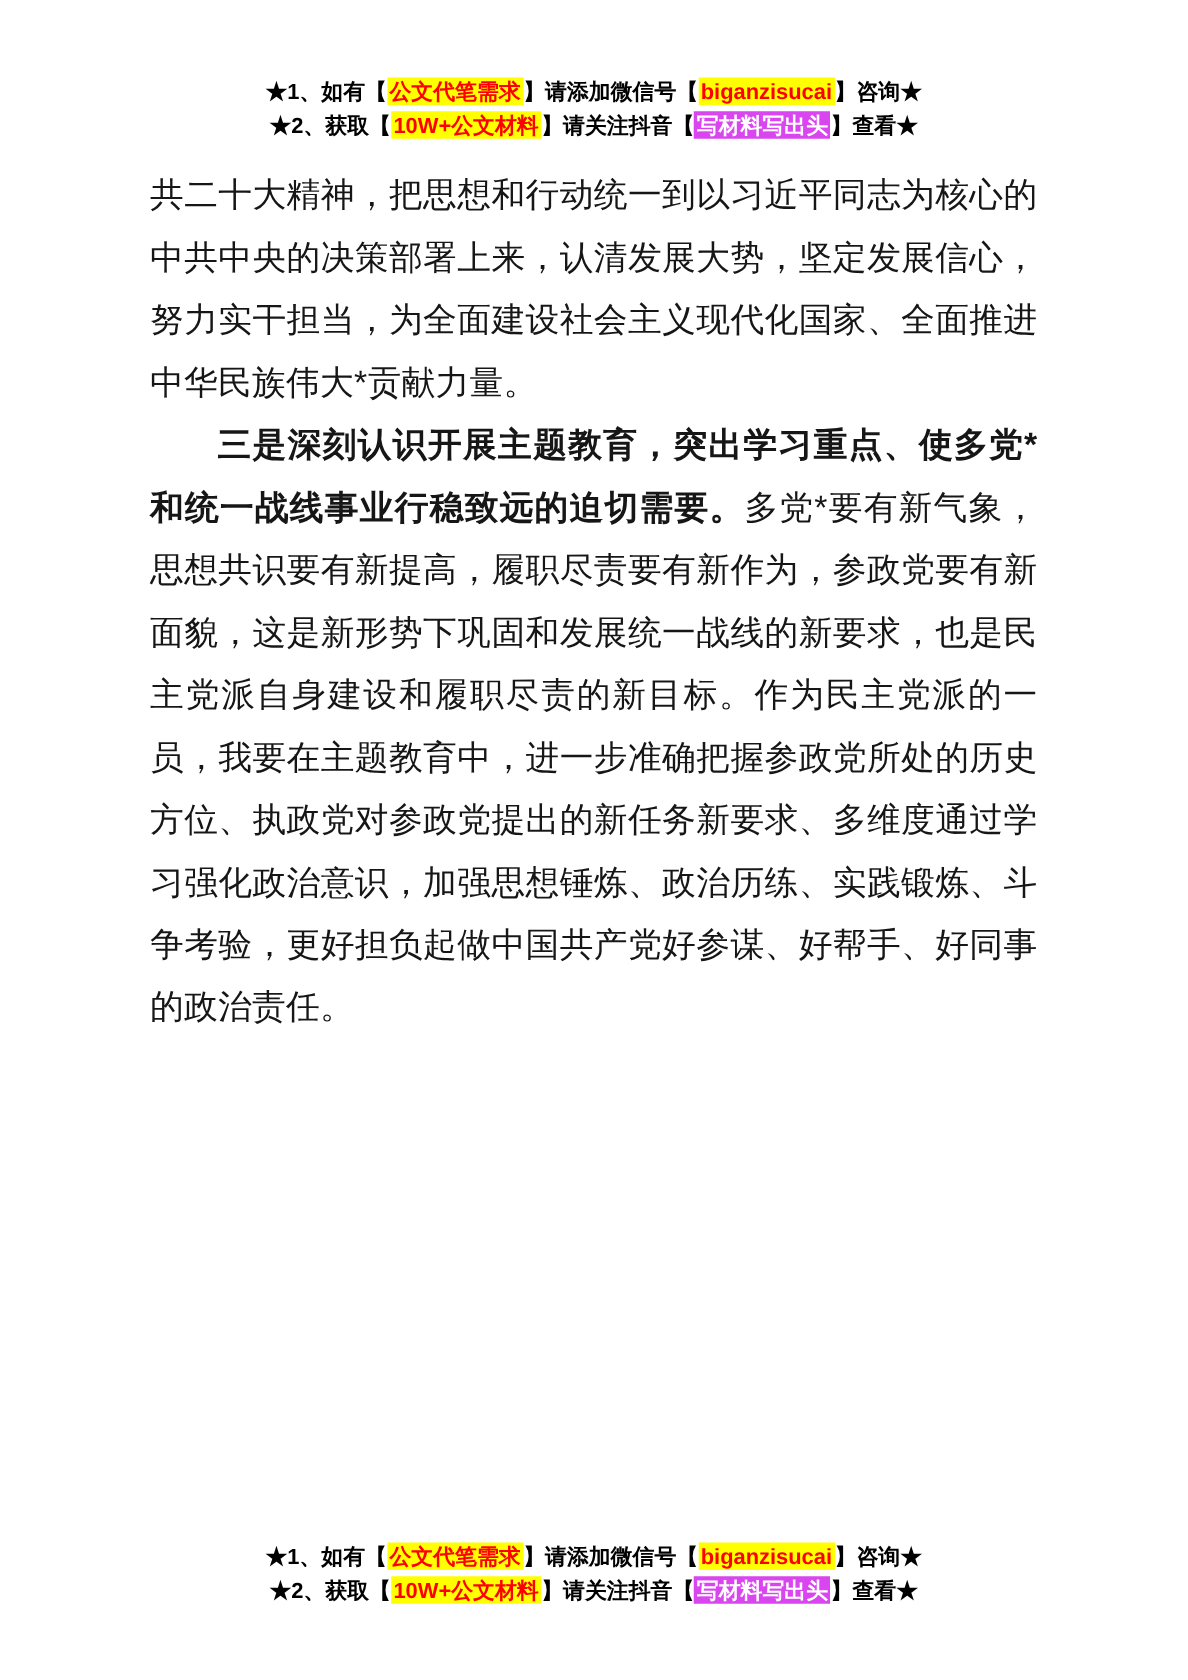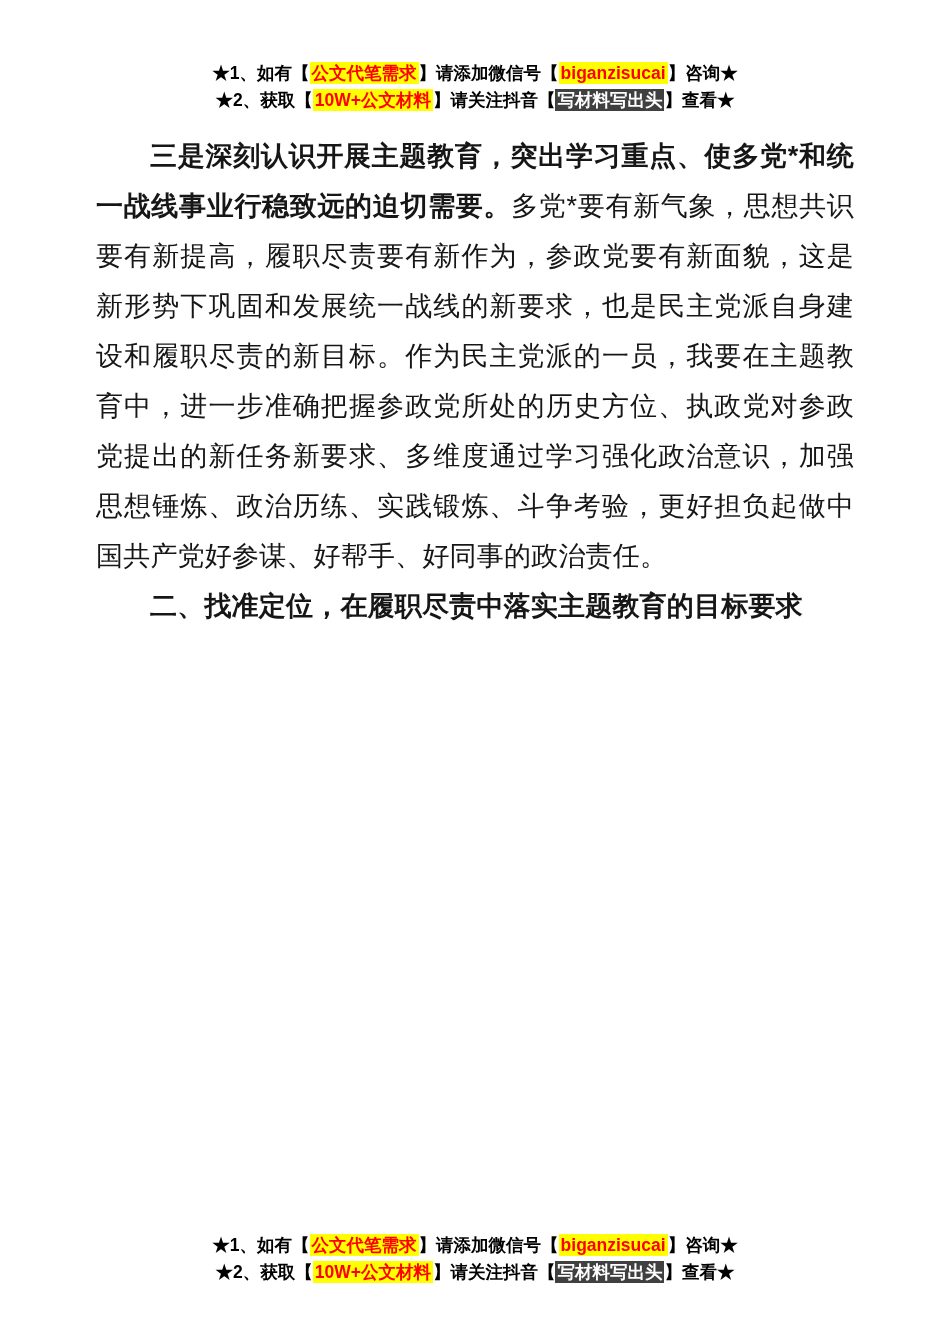--- a/index.html
+++ b/index.html
@@ -12,21 +12,21 @@
     height: 1344px;
     font-family: "Liberation Sans", sans-serif;
     color: #111111;
     overflow: hidden;
   }
   .page {
     position: relative;
     width: 950px;
     height: 1344px;
     box-sizing: border-box;
-    padding: 0 96px;
+    padding: 0 120px;
     background: #ffffff;
   }
 
   
   .promo {
     text-align: center;
     line-height: 1.55;
     font-size: 17.5px;
     font-weight: bold;
     white-space: nowrap;
@@ -42,21 +42,21 @@
     display: block;
     color: #000000;
   }
   .star { color: #000000; }
   .hl-yellow-red {
     background: #ffff00;
     color: #ff0000;
     padding: 1px 2px;
   }
   .hl-red-white {
-    background: #404040;
+    background: #d946ef;
     color: #ffffff;
     padding: 1px 2px;
   }
   .bracket { color: #000000; }
 
   
   .doc-body {
     margin-top: 18px;
     font-size: 27px;
     line-height: 1.85;
@@ -80,24 +80,24 @@
     <span class="promo-line">
       <span class="star">★</span><span>1、如有</span><span class="bracket">【</span><span class="hl-yellow-red">公文代笔需求</span><span class="bracket">】</span><span>请添加微信号</span><span class="bracket">【</span><span class="hl-yellow-red">biganzisucai</span><span class="bracket">】</span><span>咨询</span><span class="star">★</span>
     </span>
     <span class="promo-line">
       <span class="star">★</span><span>2、获取</span><span class="bracket">【</span><span class="hl-yellow-red">10W+公文材料</span><span class="bracket">】</span><span>请关注抖音</span><span class="bracket">【</span><span class="hl-red-white">写材料写出头</span><span class="bracket">】</span><span>查看</span><span class="star">★</span>
     </span>
   </div>
 
   <div class="doc-body">
 
+    <p><span>共二十大精神，把思想和行动统一到以习近平同志为核心的中共中央的决策部署上来，认清发展大势，坚定发展信心，努力实干担当，为全面建设社会主义现代化国家、全面推进中华民族伟大*贡献力量。</span></p>
 
     <p class="p-indent"><strong>三是深刻认识开展主题教育，突出学习重点、使多党*和统一战线事业行稳致远的迫切需要。</strong><span>多党*要有新气象，思想共识要有新提高，履职尽责要有新作为，参政党要有新面貌，这是新形势下巩固和发展统一战线的新要求，也是民主党派自身建设和履职尽责的新目标。作为民主党派的一员，我要在主题教育中，进一步准确把握参政党所处的历史方位、执政党对参政党提出的新任务新要求、多维度通过学习强化政治意识，加强思想锤炼、政治历练、实践锻炼、斗争考验，更好担负起做中国共产党好参谋、好帮手、好同事的政治责任。</span></p>
 
-    <p class="p-indent"><strong>二、找准定位，在履职尽责中落实主题教育的目标要求</strong></p>
 
 
   </div>
 
   <div class="promo promo-bottom">
     <span class="promo-line">
       <span class="star">★</span><span>1、如有</span><span class="bracket">【</span><span class="hl-yellow-red">公文代笔需求</span><span class="bracket">】</span><span>请添加微信号</span><span class="bracket">【</span><span class="hl-yellow-red">biganzisucai</span><span class="bracket">】</span><span>咨询</span><span class="star">★</span>
     </span>
     <span class="promo-line">
       <span class="star">★</span><span>2、获取</span><span class="bracket">【</span><span class="hl-yellow-red">10W+公文材料</span><span class="bracket">】</span><span>请关注抖音</span><span class="bracket">【</span><span class="hl-red-white">写材料写出头</span><span class="bracket">】</span><span>查看</span><span class="star">★</span>

